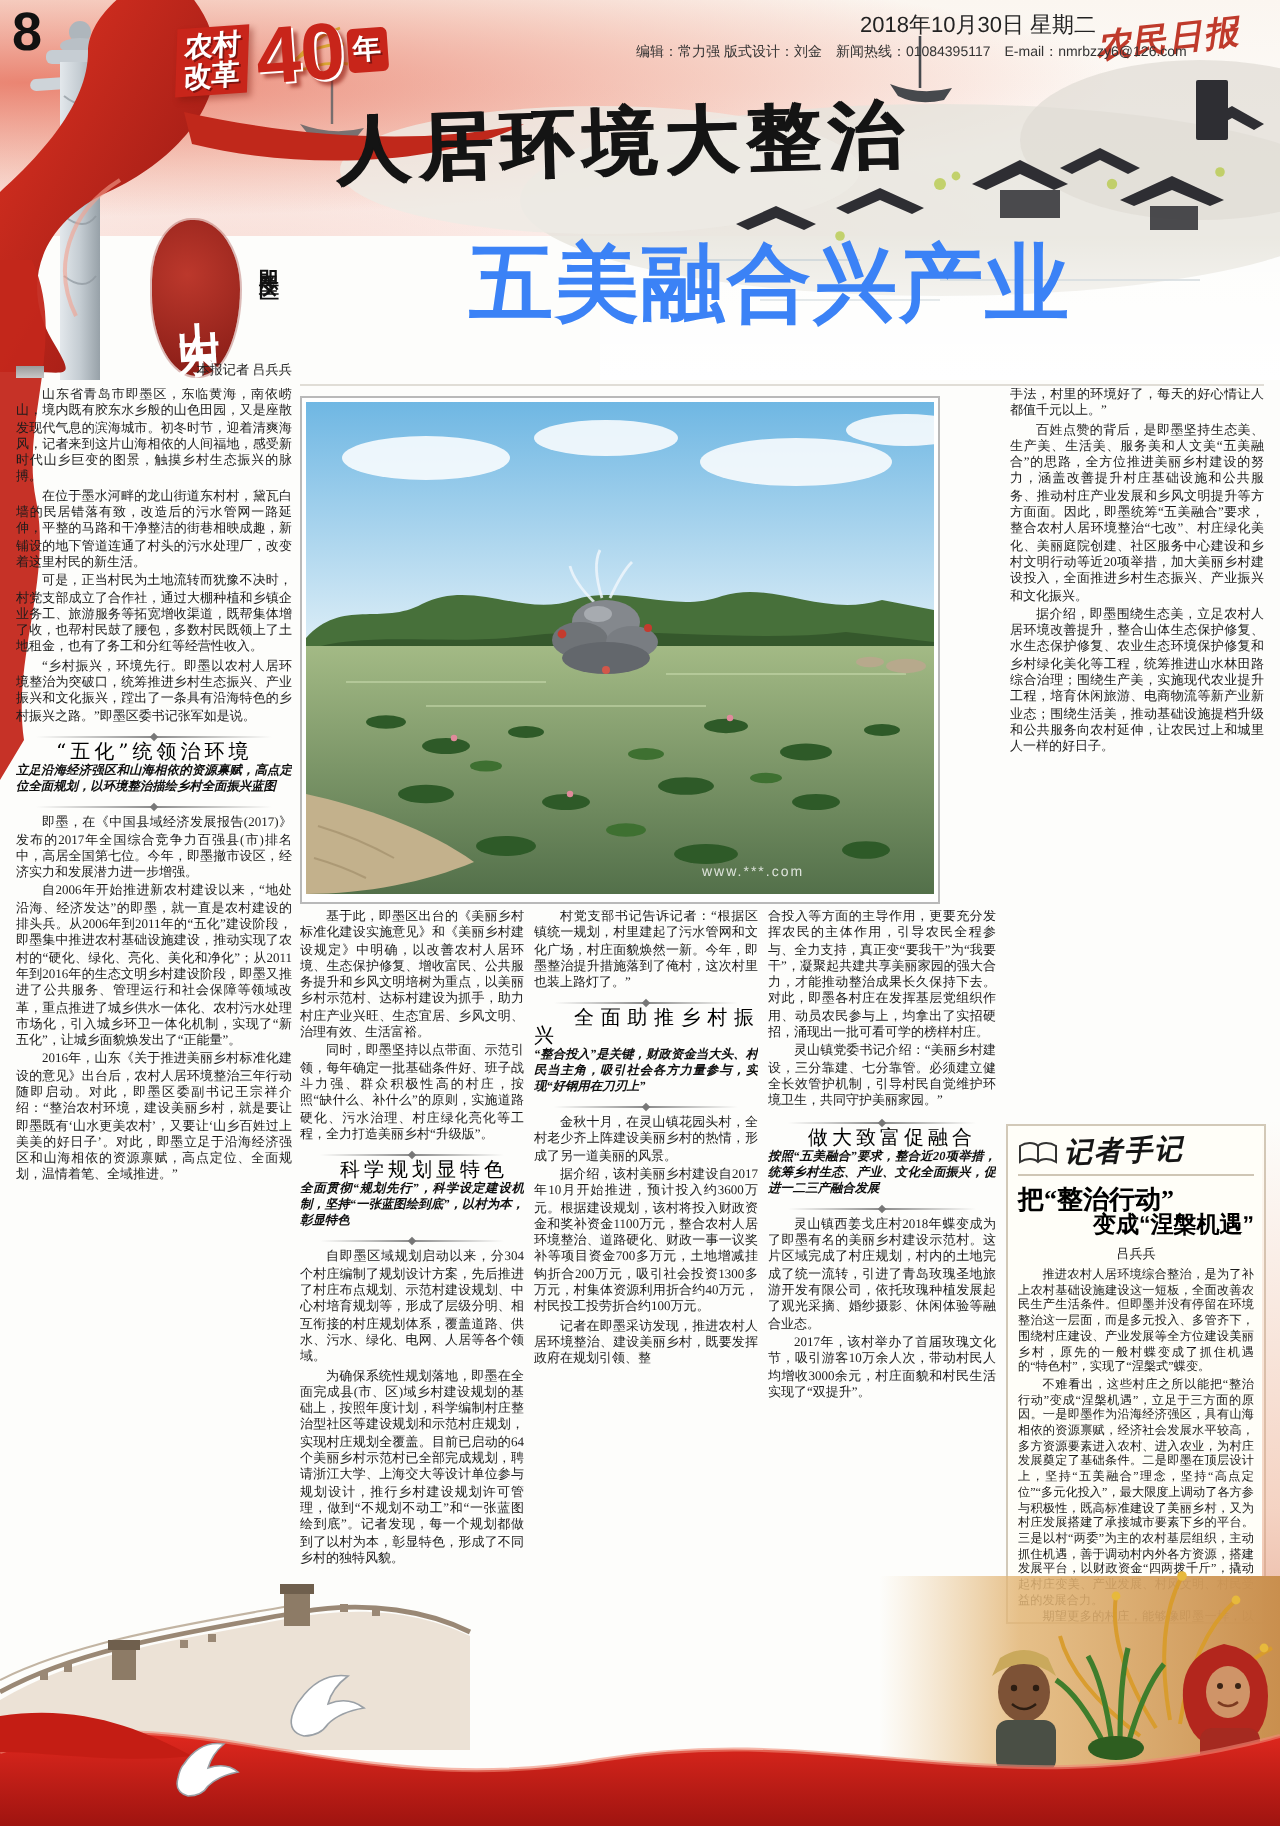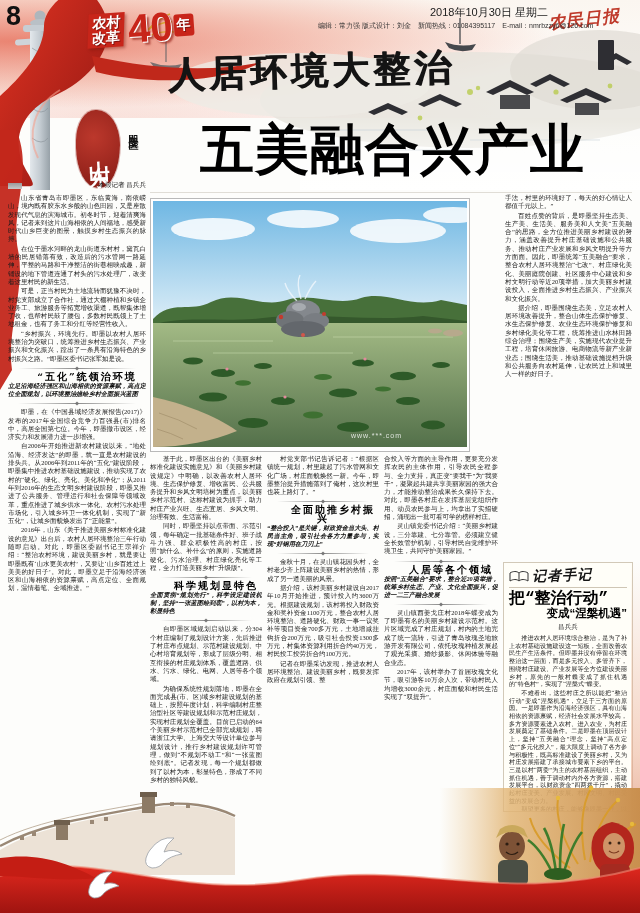--- a/index.html
+++ b/index.html
@@ -33,52 +33,52 @@
     font-family:"Liberation Sans",sans-serif;z-index:3;white-space:nowrap;}
   
   .seal{position:absolute;left:76px;top:110px;width:44px;height:78px;
     background:radial-gradient(circle at 40% 35%,#bc382c,#8f2019 80%);
     border-radius:46% 54% 48% 52%/40% 46% 58% 54%;display:flex;align-items:center;justify-content:center;
     box-shadow:0 0 0 1px rgba(143,32,25,.3);z-index:2;}
   .seal span{color:#fff;font-family:"DejaVu Serif",serif;font-weight:bold;font-size:21px;
     writing-mode:vertical-rl;letter-spacing:5px;transform:rotate(-3deg);}
   .district{position:absolute;left:126px;top:126px;writing-mode:vertical-rl;font-size:10px;
     letter-spacing:3px;color:#111;font-weight:bold;font-family:"Liberation Sans",sans-serif;z-index:2;}
-  .headline{position:absolute;left:200px;top:114px;width:370px;text-align:center;font-size:54px;
-    font-weight:900;font-family:"Liberation Sans",sans-serif;letter-spacing:1px;color:#000000;z-index:2;
+  .headline{position:absolute;left:200px;top:114px;width:370px;text-align:center;font-size:42px;
+    font-weight:900;font-family:"Liberation Sans",sans-serif;letter-spacing:1px;color:#3b82f6;z-index:2;
     white-space:nowrap;}
   
   .byline{position:absolute;left:8px;top:181px;width:138px;display:flex;align-items:center;
     justify-content:space-between;font-size:6.6px;color:#222;z-index:2;}
   .byline .orn{width:14px;height:6px;background:linear-gradient(#9a9a9a,#c8c8c8);}
   .col{position:absolute;font-size:6.5px;line-height:8.3px;text-align:justify;color:#1b1b1b;
     overflow:hidden;z-index:2;}
   .col p{margin:0 0 1px;text-indent:2em;}
   .sec-rule{height:5px;position:relative;margin:3px 10px 2px;}
   .sec-rule::before{content:'';position:absolute;left:0;right:0;top:2px;height:1px;
     background:linear-gradient(90deg,transparent,#8a8a8a,transparent);}
   .sec-rule::after{content:'';position:absolute;left:50%;top:1px;width:3px;height:3px;background:#777;
     transform:translateX(-50%) rotate(45deg);}
-  .sec-title{font-family:"DejaVu Serif",serif;font-weight:bold;font-size:10px;text-align:center;
+  .sec-title{font-family:"DejaVu Serif",serif;font-weight:normal;font-size:10px;
     letter-spacing:2px;margin:2px 0 2px;text-indent:0;color:#000;}
   .sec-deck{font-size:6.2px;line-height:8px;color:#101010;margin:1px 5px 4px;text-align:justify;
     font-style:italic;font-weight:bold;}
   .rule-h{position:absolute;left:150px;top:192px;width:482px;height:1px;background:#e0ddd6;z-index:1;}
   
   .photo{position:absolute;left:150px;top:198px;width:320px;height:254px;background:#fff;
     border:1px solid #b9b9b9;padding:2px;box-sizing:border-box;z-index:2;}
   .photo svg{display:block;}
   
   .notes{position:absolute;left:503px;top:562px;width:130px;height:250px;border:1px solid #d2c9b8;
     background:#fffef8;padding:4px 5px;box-sizing:border-box;overflow:hidden;z-index:2;}
   .notes-head{display:flex;align-items:center;gap:3px;border-bottom:1px solid #cfc6b5;padding-bottom:2px;}
   .notes-label{font-size:14px;font-weight:bold;font-style:italic;font-family:"DejaVu Serif",serif;
     transform:rotate(-2deg);color:#151515;letter-spacing:1px;}
-  .notes-title{font-size:16px;font-weight:bold;margin:5px 0 1px;line-height:13px;
-    font-family:Liberation Mono, monospace;color:#000;}
+  .notes-title{font-size:13px;font-weight:bold;margin:5px 0 1px;line-height:13px;
+    font-family:Liberation Serif, serif;color:#000;}
   .notes-title2{padding-left:16px;font-size:11.5px;font-weight:bold;line-height:13px;
     font-family:"Liberation Sans",sans-serif;color:#000;text-align:right;}
   .notes-author{text-align:center;font-size:6.6px;margin:3px 0 3px;color:#222;}
   .notes p{font-size:6.1px;line-height:7.7px;text-indent:2em;margin:0 0 1px;text-align:justify;color:#1b1b1b;}
   
   .bottom-art{position:absolute;left:0;top:780px;width:640px;height:133px;z-index:4;pointer-events:none;}
   .edge-strip{position:absolute;right:0;top:560px;width:9px;height:353px;z-index:3;
     background:linear-gradient(180deg,rgba(240,200,180,0),rgba(236,170,140,.5) 55%,rgba(214,125,95,.85));}
   .left-ribbon{position:absolute;left:0;top:130px;width:40px;height:260px;z-index:1;pointer-events:none;}
 </style>
@@ -302,21 +302,21 @@
   <div class="sec-rule"></div>
   <p>金秋十月，在灵山镇花园头村，全村老少齐上阵建设美丽乡村的热情，形成了另一道美丽的风景。</p>
   <p>据介绍，该村美丽乡村建设自2017年10月开始推进，预计投入约3600万元。根据建设规划，该村将投入财政资金和奖补资金1100万元，整合农村人居环境整治、道路硬化、财政一事一议奖补等项目资金700多万元，土地增减挂钩折合200万元，吸引社会投资1300多万元，村集体资源利用折合约40万元，村民投工投劳折合约100万元。</p>
   <p>记者在即墨采访发现，推进农村人居环境整治、建设美丽乡村，既要发挥政府在规划引领、整</p>
 </div>
 
 <div class="col" style="left:384px;top:455px;width:114px;height:450px;">
   <p style="text-indent:0;">合投入等方面的主导作用，更要充分发挥农民的主体作用，引导农民全程参与、全力支持，真正变“要我干”为“我要干”，凝聚起共建共享美丽家园的强大合力，才能推动整治成果长久保持下去。对此，即墨各村庄在发挥基层党组织作用、动员农民参与上，均拿出了实招硬招，涌现出一批可看可学的榜样村庄。</p>
   <p>灵山镇党委书记介绍：“美丽乡村建设，三分靠建、七分靠管。必须建立健全长效管护机制，引导村民自觉维护环境卫生，共同守护美丽家园。”</p>
   <div class="sec-rule"></div>
-  <p class="sec-title">人居等各个领域</p>
+  <p class="sec-title">做大致富促融合</p>
   <p class="sec-deck" style="text-indent:0;">按照“五美融合”要求，整合近20项举措，统筹乡村生态、产业、文化全面振兴，促进一二三产融合发展</p>
   <div class="sec-rule"></div>
   <p>灵山镇西姜戈庄村2018年蝶变成为了即墨有名的美丽乡村建设示范村。这片区域完成了村庄规划，村内的土地完成了统一流转，引进了青岛玫瑰圣地旅游开发有限公司，依托玫瑰种植发展起了观光采摘、婚纱摄影、休闲体验等融合业态。</p>
   <p>2017年，该村举办了首届玫瑰文化节，吸引游客10万余人次，带动村民人均增收3000余元，村庄面貌和村民生活实现了“双提升”。</p>
 </div>
 
 <div class="col" style="left:505px;top:194px;width:127px;height:364px;">
   <p style="text-indent:0;">手法，村里的环境好了，每天的好心情让人都值千元以上。”</p>
   <p>百姓点赞的背后，是即墨坚持生态美、生产美、生活美、服务美和人文美“五美融合”的思路，全方位推进美丽乡村建设的努力，涵盖改善提升村庄基础设施和公共服务、推动村庄产业发展和乡风文明提升等方方面面。因此，即墨统筹“五美融合”要求，整合农村人居环境整治“七改”、村庄绿化美化、美丽庭院创建、社区服务中心建设和乡村文明行动等近20项举措，加大美丽乡村建设投入，全面推进乡村生态振兴、产业振兴和文化振兴。</p>
   <p>据介绍，即墨围绕生态美，立足农村人居环境改善提升，整合山体生态保护修复、水生态保护修复、农业生态环境保护修复和乡村绿化美化等工程，统筹推进山水林田路综合治理；围绕生产美，实施现代农业提升工程，培育休闲旅游、电商物流等新产业新业态；围绕生活美，推动基础设施提档升级和公共服务向农村延伸，让农民过上和城里人一样的好日子。</p>

